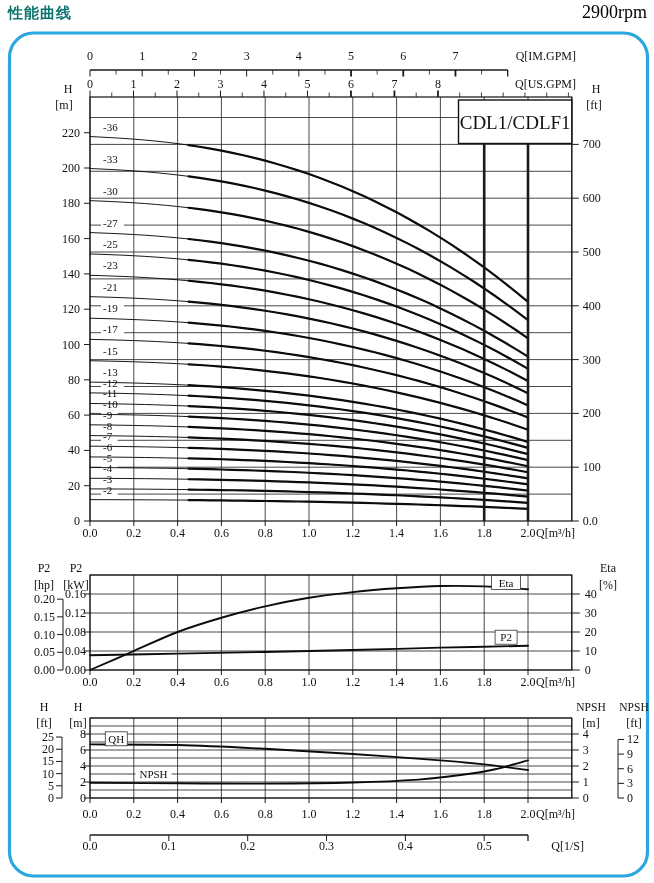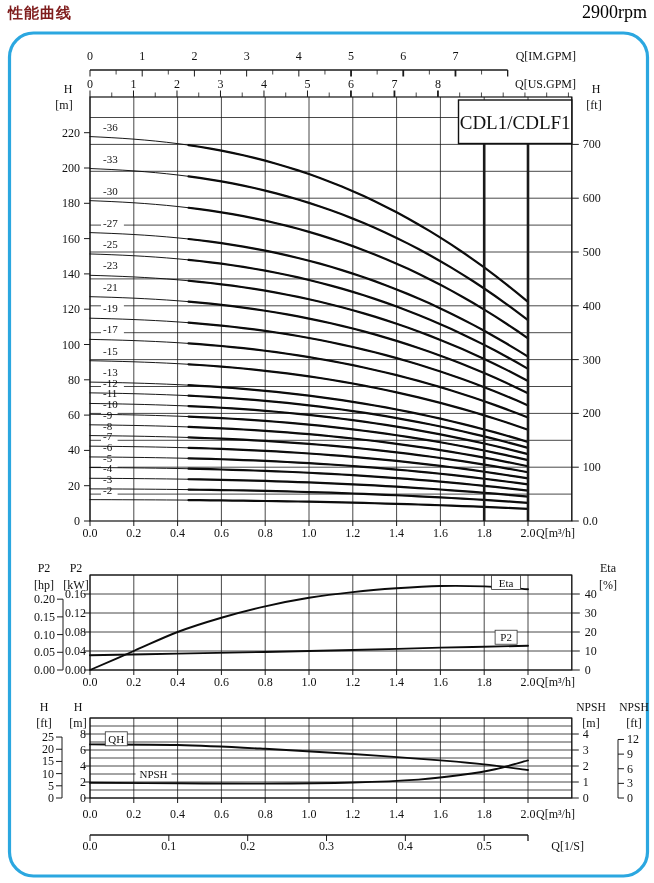--- a/index.html
+++ b/index.html
@@ -1,19 +1,19 @@
 <!DOCTYPE html>
 <html><head>
 <meta charset="utf-8">
 <style>
   html,body{margin:0;padding:0;background:#fff;}
   .page{position:relative;width:654px;height:883px;background:#fff;overflow:hidden;
         font-family:"Liberation Serif","DejaVu Serif",serif;}
   .hdr-title{position:absolute;left:8px;top:4px;font-family:Liberation Mono, monospace;
-        font-weight:bold;font-size:15px;color:#7f1d1d;letter-spacing:1px;}
+        font-weight:bold;font-size:15px;color:#0f766e;letter-spacing:1px;}
   .hdr-rpm{position:absolute;right:7px;top:2px;font-size:18px;color:#000;}
   svg{position:absolute;left:0;top:0;}
   svg text{user-select:none;}
 </style>
 </head>
 <body>
 
 <div class="page">
   <span class="hdr-title">性能曲线</span>
   <span class="hdr-rpm">2900rpm</span>

